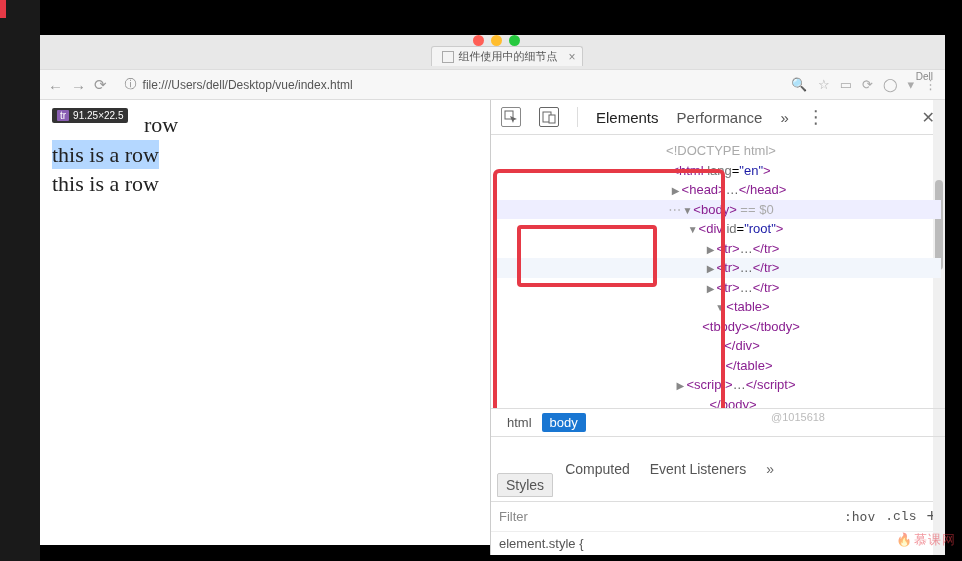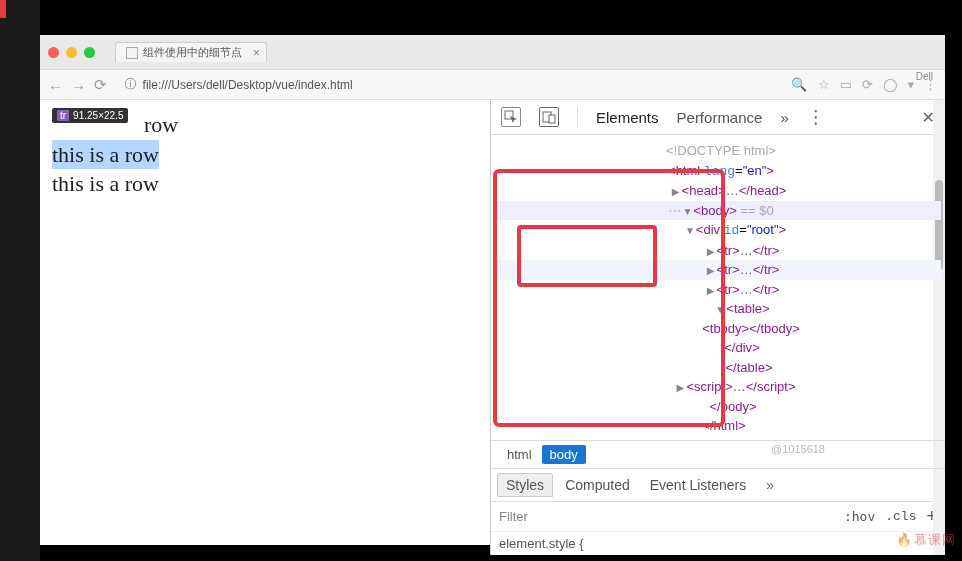--- a/index.html
+++ b/index.html
@@ -1,20 +1,20 @@
 <!DOCTYPE html>
 <html><head>
 <meta charset="utf-8">
 <style>
 * { margin: 0; padding: 0; box-sizing: border-box; font-family: -apple-system, BlinkMacSystemFont, "Segoe UI", sans-serif; }
 body { background: #000; width: 962px; height: 561px; overflow: hidden; position: relative; }
 .sidebar { position: absolute; left: 0; top: 0; width: 40px; height: 561px; background: #1a1a1a; }
 .sidebar-red { position: absolute; left: 0; top: 0; width: 6px; height: 18px; background: #e63946; }
 .main-window { position: absolute; left: 40px; top: 35px; width: 905px; height: 510px; background: #fff; }
-.titlebar { height: 35px; background: #e8e8e8; border-bottom: 1px solid #ddd; display: flex; align-items: center; padding-left: 8px; }
+.titlebar { height: 35px; background: #e8e8e8; border-bottom: 1px solid #ddd; display: flex; align-items: center; padding-left: 8px; flex-direction: column; }
 .traffic-lights { display: flex; gap: 7px; align-items: center; }
 .tl { width: 11px; height: 11px; border-radius: 50%; }
 .tl-red { background: #ff5f56; }
 .tl-yellow { background: #ffbd2e; }
 .tl-green { background: #27c93f; }
 .tab { margin-left: 20px; background: #f4f4f4; border: 1px solid #ccc; border-bottom: none; padding: 2px 24px 2px 10px; font-size: 11px; color: #555; position: relative; border-radius: 3px 3px 0 0; height: 20px; display: flex; align-items: center; }
 .tab-icon { width: 12px; height: 12px; margin-right: 5px; display: inline-block; border: 1px solid #aaa; }
 .tab-close { position: absolute; right: 6px; font-size: 12px; color: #888; }
 .addrbar { height: 30px; background: #f7f7f7; border-bottom: 1px solid #ddd; display: flex; align-items: center; padding: 0 8px; gap: 12px; }
 .nav-arrows { display: flex; gap: 8px; color: #999; }
@@ -38,35 +38,35 @@
 .dt-tab { font-size: 15px; color: #555; cursor: pointer; }
 .dt-tab.active { color: #222; font-weight: 500; }
 .dt-close { margin-left: auto; font-size: 16px; color: #666; }
 .dt-more-v { font-size: 18px; color: #666; }
 .dom-tree { flex: 1; padding: 6px 4px; font-family: Menlo, Consolas, monospace; font-size: 13px; line-height: 1.5; overflow: hidden; }
 .dom-line { white-space: nowrap; padding-left: 6px; text-align: center; }
 .dom-line .indent { display: inline-block; }
 .dom-line .toggle { color: #888; font-size: 10px; display: inline-block; width: 12px; }
 .dom-line .tag { color: #8a2091; }
 .dom-line .bracket { color: #8a2091; }
-.dom-line .attr-name { color: #3b82f6; font-family: Liberation Mono, monospace; }
+.dom-line .attr-name { color: #737373; }
 .dom-line .attr-val { color: #1a1aa6; }
 .dom-line .ellips { color: #666; }
 .dom-line .doctype { color: #aaa; }
 .dom-line .selmark { color: #aaa; }
 .dom-line.selected { background: #eef; }
 .red-box-outer { position: absolute; border: 4px solid #e63946; border-radius: 6px; pointer-events: none; }
 .red-box-inner { position: absolute; border: 4px solid #e63946; border-radius: 4px; pointer-events: none; }
 .breadcrumb { border-top: 1px solid #ddd; border-bottom: 1px solid #ddd; padding: 4px 8px; display: flex; gap: 2px; font-size: 13px; position: relative; }
 .bc-item { padding: 2px 8px; color: #555; }
 .bc-item.selected { background: #1976d2; color: #fff; border-radius: 2px; }
 .watermark-id { position: absolute; right: 120px; top: 2px; color: #bbb; font-size: 11px; }
 .styles-tabs { display: flex; gap: 4px; padding: 4px 6px; border-bottom: 1px solid #ddd; font-size: 14px; align-items: center; }
 .st-tab { padding: 3px 8px; color: #555; }
-.st-tab.active { background: #eee; border: 1px solid #ccc; border-radius: 2px 2px 0 0; }
+.st-tab.active { background: #eee; border: 1px solid #ccc; border-radius: 2px 2px 0 0; margin-top: 32px; }
 .st-more { font-size: 14px; color: #666; margin-left: 8px; }
 .filter-row { display: flex; align-items: center; padding: 4px 8px; border-bottom: 1px solid #eee; font-size: 13px; color: #888; gap: 10px; }
 .filter-label { flex: 1; }
 .filter-hov { font-family: Menlo, monospace; color: #555; }
 .filter-cls { font-family: Liberation Mono, monospace; color: #555; }
 .filter-plus { font-size: 18px; color: #555; }
 .style-body { padding: 4px 8px; font-family: Liberation Sans, sans-serif; font-size: 13px; color: #555; }
 .dell-label { position: absolute; top: 36px; right: 12px; font-size: 10px; color: #888; }
 .watermark-br { position: absolute; bottom: 12px; right: 6px; font-size: 13px; color: #e6394688; letter-spacing: 1px; }
 .right-scroll { position: absolute; right: 0; top: 0; width: 12px; height: 100%; background: #f0f0f0; }

